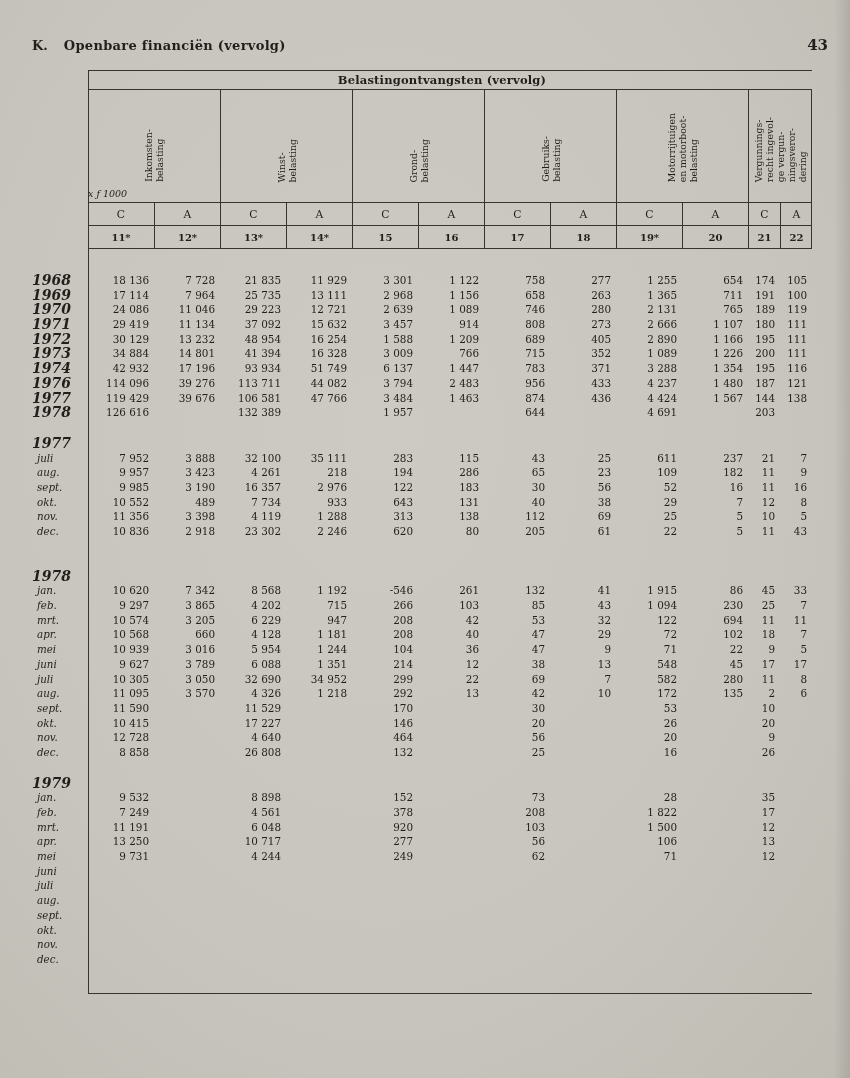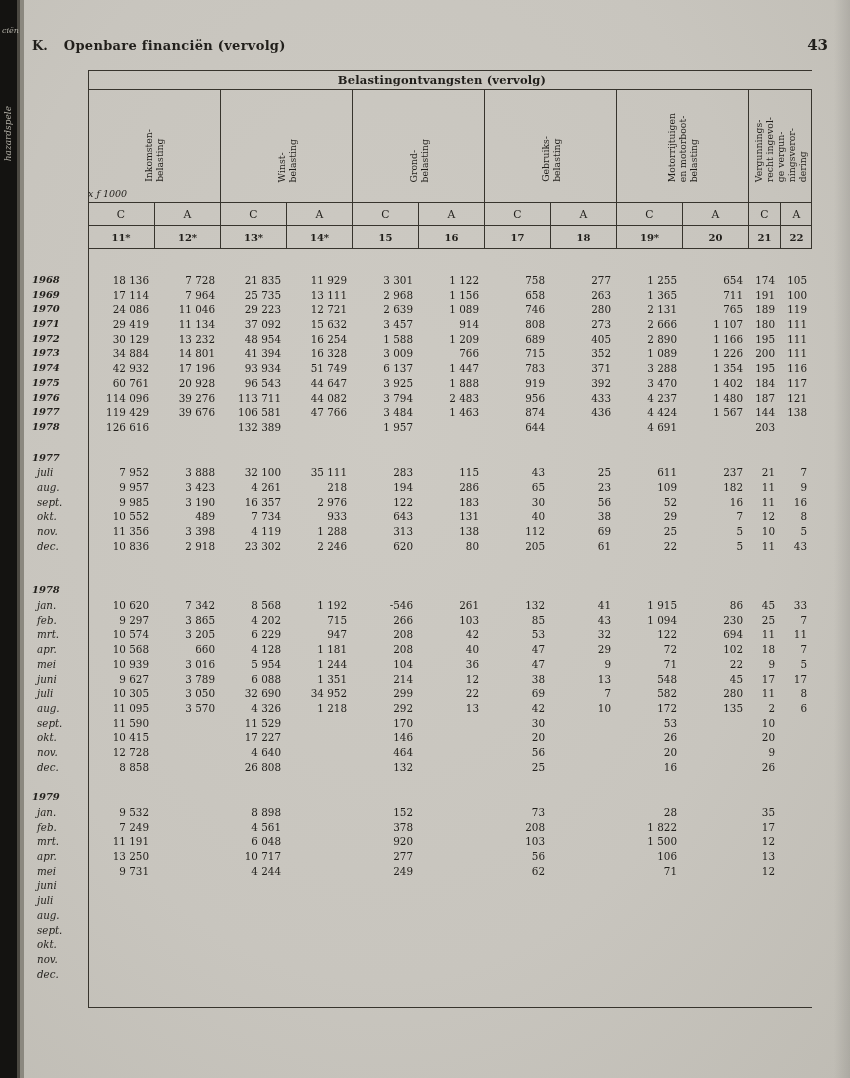--- a/index.html
+++ b/index.html
@@ -41,34 +41,30 @@
   .cells-row{display:grid;grid-template-columns:58px repeat(10,66px) 32px 32px;height:22px;
         border-right:1px solid #37342d}
   .cells-row .cell{display:flex;align-items:center;justify-content:center;border-left:1px solid #37342d}
   .cells-row .cell.first{border-left:none}
   .letters .cell{font-size:10.8px}
   .nums .cell{font-weight:bold;font-size:10px}
 
   .tbody{padding-top:24px;padding-bottom:26px}
   .drow{display:grid;grid-template-columns:58px repeat(10,66px) 32px 32px;height:14.7px;line-height:14.7px}
   .lab{font-style:italic;font-size:10.3px;padding-left:7px;white-space:nowrap}
-  .lab.year{font-weight:bold;font-size:10px;padding-left:2px}
+  .lab.year{font-weight:bold;font-size:14px;padding-left:2px}
   .val{text-align:right;padding-right:5px;font-size:10.4px;white-space:nowrap}
   .spacer{height:16px}
   .spacer.big{height:30px}
 </style>
 </head>
 <body>
 
 <div class="page">
 
-  <div class="spine">
-    <div class="spine-top">ciën</div>
-    <div class="spine-side">hazardspele</div>
-  </div>
 
   <div class="pghead">
     <span class="k">K.</span>
     <span class="ptitle">Openbare financiën (vervolg)</span>
     <span class="pageno">43</span>
   </div>
 
   <div class="tablewrap">
     <div class="mainrule"></div>
     <div class="hrule"></div>
@@ -242,35 +238,20 @@
           <div class="val">6 137</div>
           <div class="val">1 447</div>
           <div class="val">783</div>
           <div class="val">371</div>
           <div class="val">3 288</div>
           <div class="val">1 354</div>
           <div class="val">195</div>
           <div class="val">116</div>
         </div>
         <div class="drow">
-          <div class="lab year">1975</div>
-          <div class="val">60 761</div>
-          <div class="val">20 928</div>
-          <div class="val">96 543</div>
-          <div class="val">44 647</div>
-          <div class="val">3 925</div>
-          <div class="val">1 888</div>
-          <div class="val">919</div>
-          <div class="val">392</div>
-          <div class="val">3 470</div>
-          <div class="val">1 402</div>
-          <div class="val">184</div>
-          <div class="val">117</div>
-        </div>
-        <div class="drow">
           <div class="lab year">1976</div>
           <div class="val">114 096</div>
           <div class="val">39 276</div>
           <div class="val">113 711</div>
           <div class="val">44 082</div>
           <div class="val">3 794</div>
           <div class="val">2 483</div>
           <div class="val">956</div>
           <div class="val">433</div>
           <div class="val">4 237</div>

